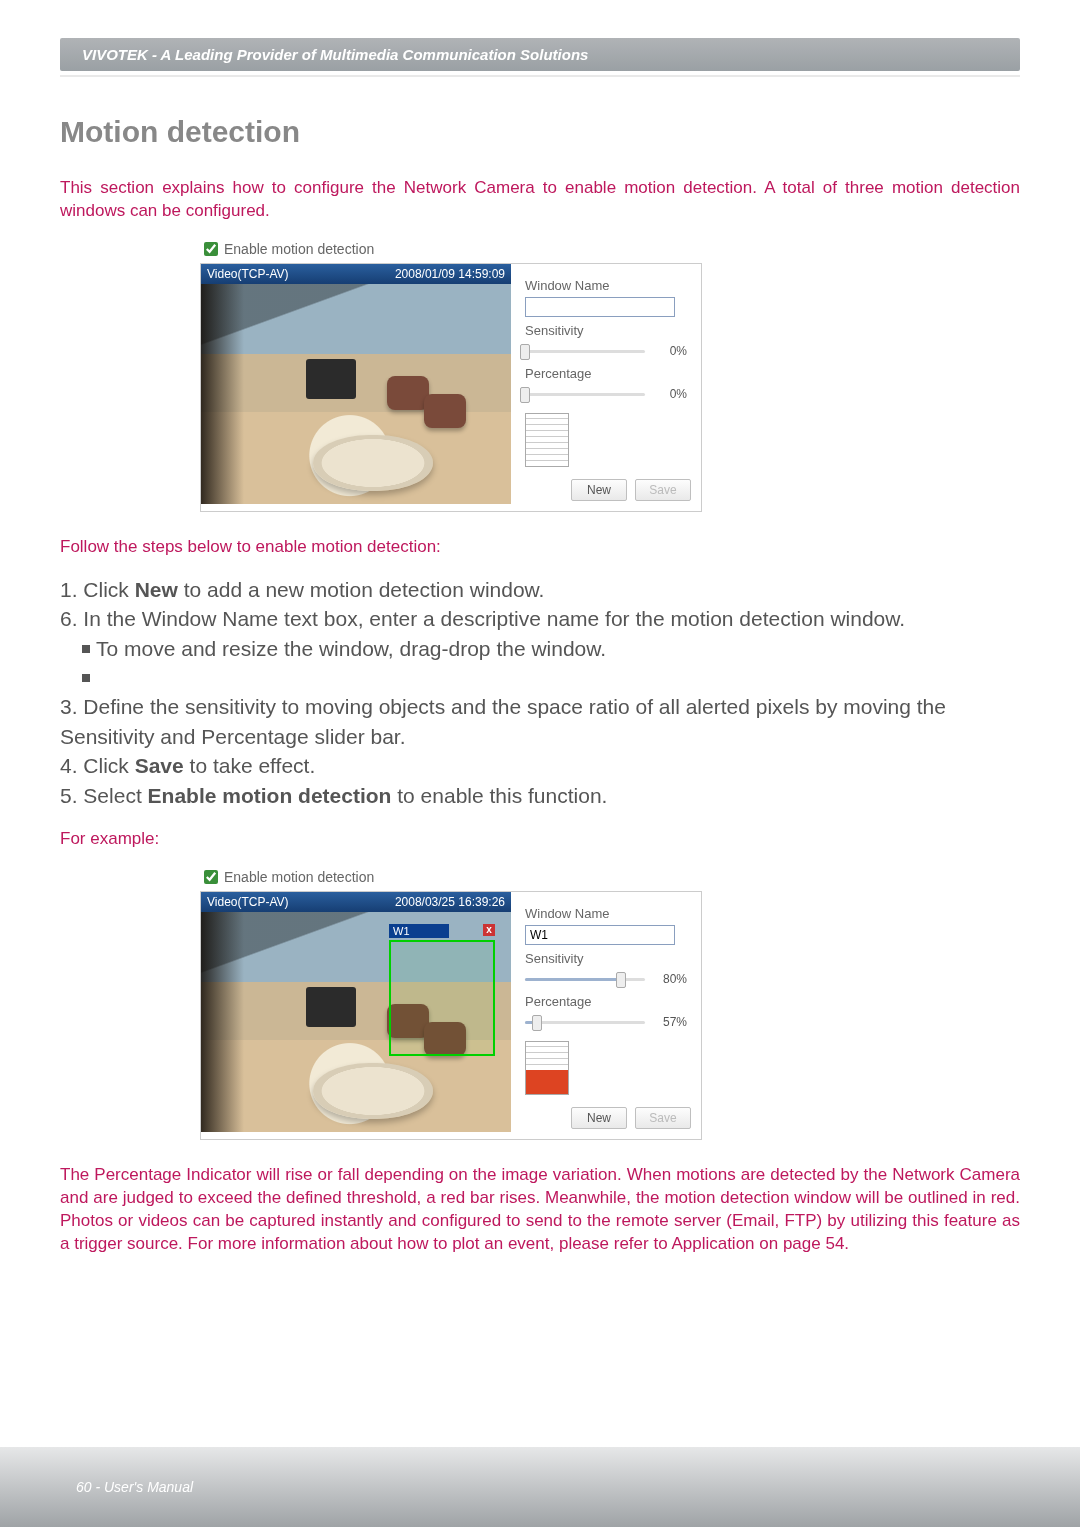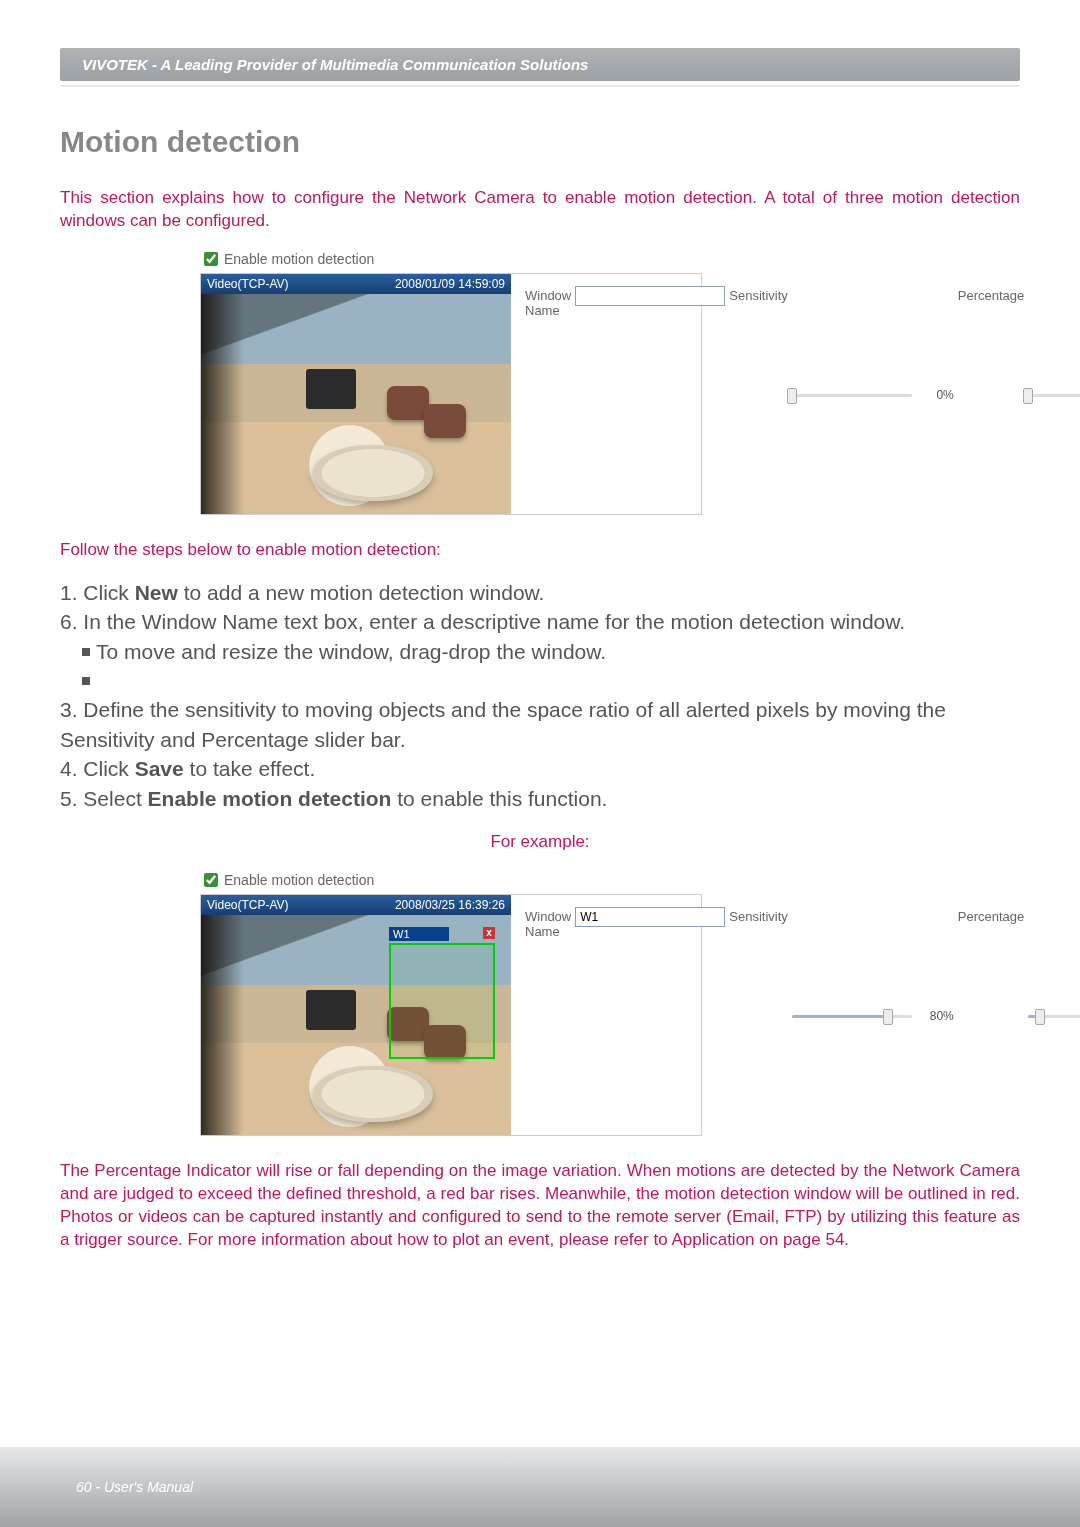--- a/index.html
+++ b/index.html
@@ -1,20 +1,20 @@
 <!DOCTYPE html>
 <html><head>
 <meta charset="utf-8">
 <style>
   * { box-sizing: border-box; margin: 0; padding: 0; }
   html, body { width: 1080px; background: #fff; font-family: Arial, Helvetica, sans-serif; color: #444; }
   .page {
     width: 1080px;
     min-height: 1527px;
-    padding: 48px 60px 40px 60px;
+    padding: 38px 60px 40px 60px;
     position: relative;
     background: #fff;
   }
   .page::after {
     content: "";
     position: absolute;
     left: 0; right: 0; bottom: 115px; top: 1400px;
   }
   .header-brand {
     color: #fff;
@@ -123,21 +123,21 @@
   }
   .md-window .mw-close {
     width:12px; height:12px; background:#c33; color:#fff;
     font-size:10px; line-height:12px; text-align:center;
     font-weight:bold; cursor:pointer;
     position:absolute; right:-2px; top:-18px;
   }
   .controls {
     width: 190px; padding: 12px 10px 10px 14px;
     font-size: 13px; color:#555;
-    display:flex; flex-direction:row; gap:4px;
+    display:flex; flex-direction:column; gap:4px;
   }
   .ctl-label { font-size:13px; color:#666; margin-top:2px;}
   .ctl-input {
     width: 150px; height:20px; border:1px solid #8a9fbf;
     background:#fff; font-size:12px; padding:1px 4px;
   }
   .slider-row { display:flex; align-items:center; gap:8px; }
   .slider-row .pct { font-size:12px; color:#555; width:34px; text-align:right;}
   .slider {
     position:relative; width:120px; height:18px;
@@ -255,21 +255,21 @@
     <div class="row"><span>1. Click </span><strong>New</strong><span> to add a new motion detection window.</span></div>
     <div class="row">6. In the Window Name text box, enter a descriptive name for the motion detection window.</div>
     <div class="row sub"><span class="sq"></span><span>To move and resize the window, drag-drop the window.</span></div>
     <div class="row sub"><span class="sq"></span></div>
     <div class="row">3. Define the sensitivity to moving objects and the space ratio of all alerted pixels by moving the Sensitivity and Percentage slider bar.</div>
     <div class="row"><span>4. Click </span><strong>Save</strong><span> to take effect.</span></div>
     <div class="row"><span>5. Select </span><strong>Enable motion detection</strong><span> to enable this function.</span></div>
   </div>
 
   <div class="spacer"></div>
-  <p class="body-text" style="text-align:center;">For example:</p>
+  <p class="body-text" style="text-align:left;">For example:</p>
 
   <div class="fig-wrap">
     <label class="enable-row">
       <input type="checkbox" checked="" style="">
       <span>Enable motion detection</span>
     </label>
     <div class="panel">
       <div class="videoside">
         <div class="titlebar">
           <span>Video(TCP-AV)</span>

